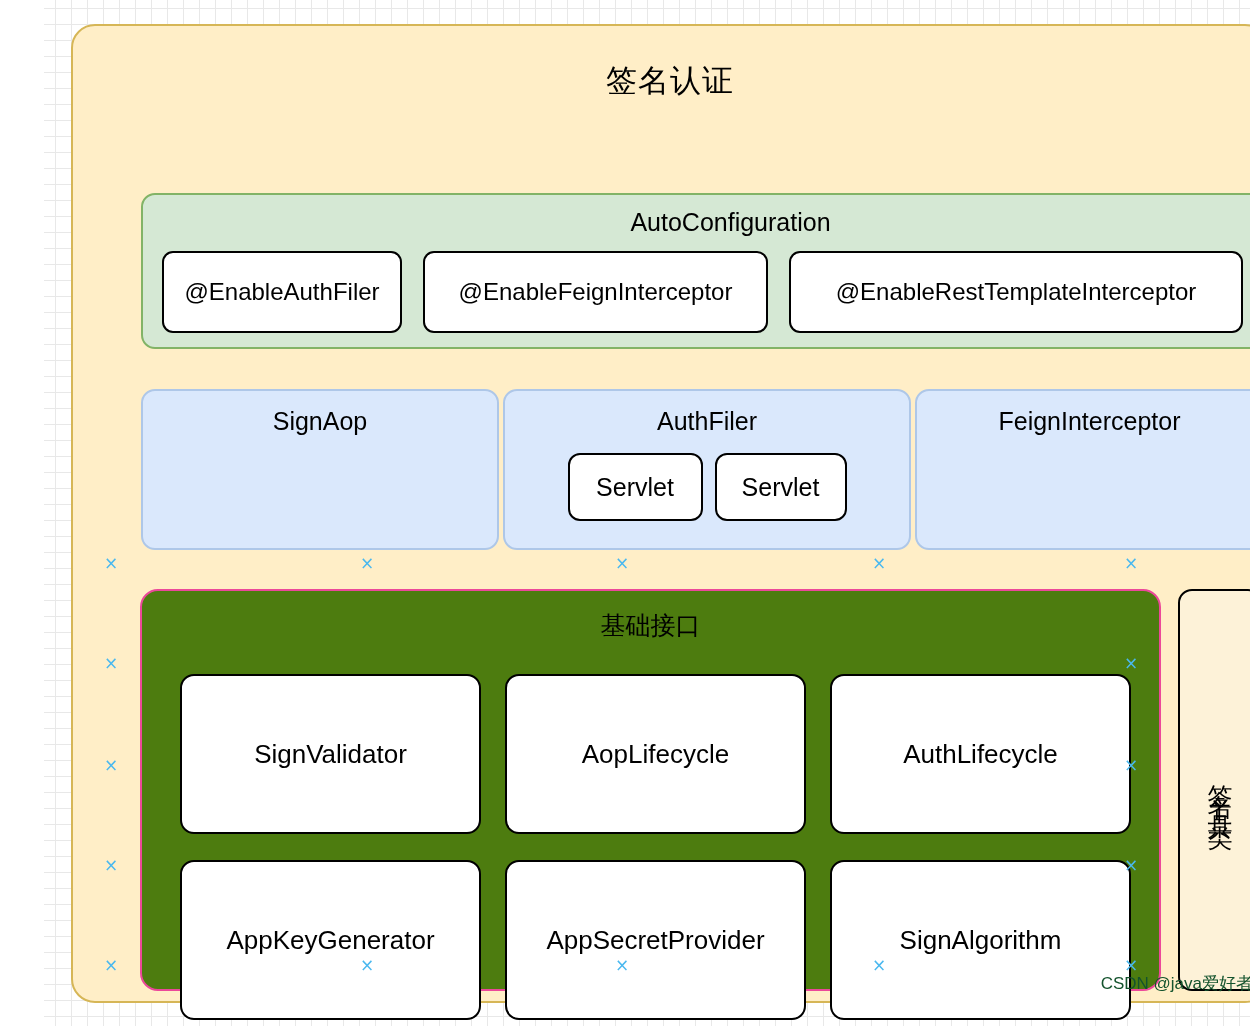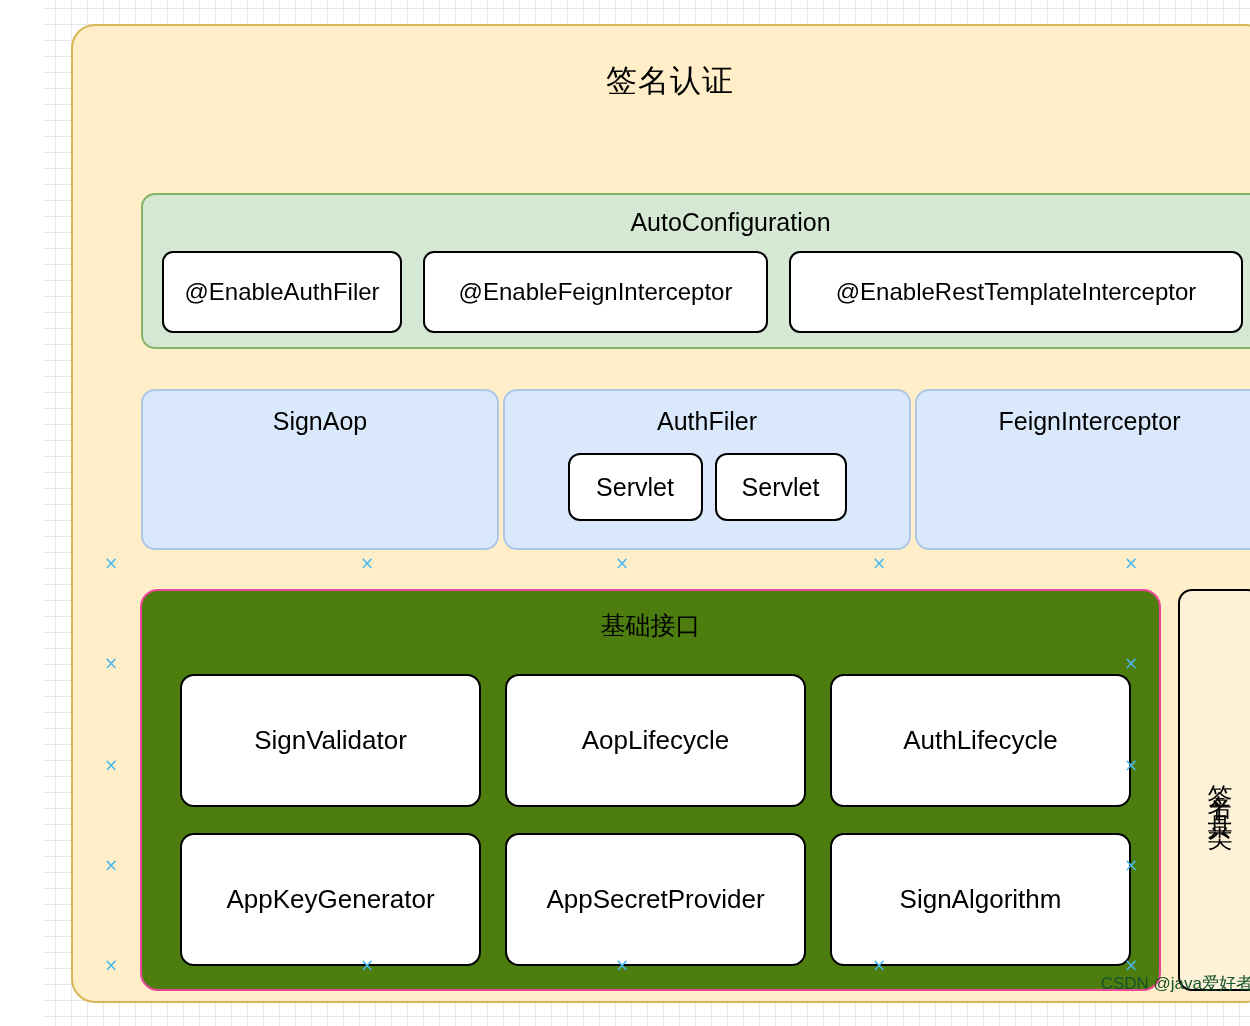--- a/index.html
+++ b/index.html
@@ -192,21 +192,21 @@
   .iface-rowline {
     display: flex;
     justify-content: space-between;
     gap: 24px;
   }
   .iface-box {
     background: #ffffff;
     border: 2px solid #000000;
     border-radius: 14px;
     width: 303px;
-    height: 133px;
+    height: 160px;
     display: flex;
     align-items: center;
     justify-content: center;
     font-size: 26px;
     color: #000;
     box-sizing: border-box;
     text-align: center;
     padding: 0 6px;
   }
 

